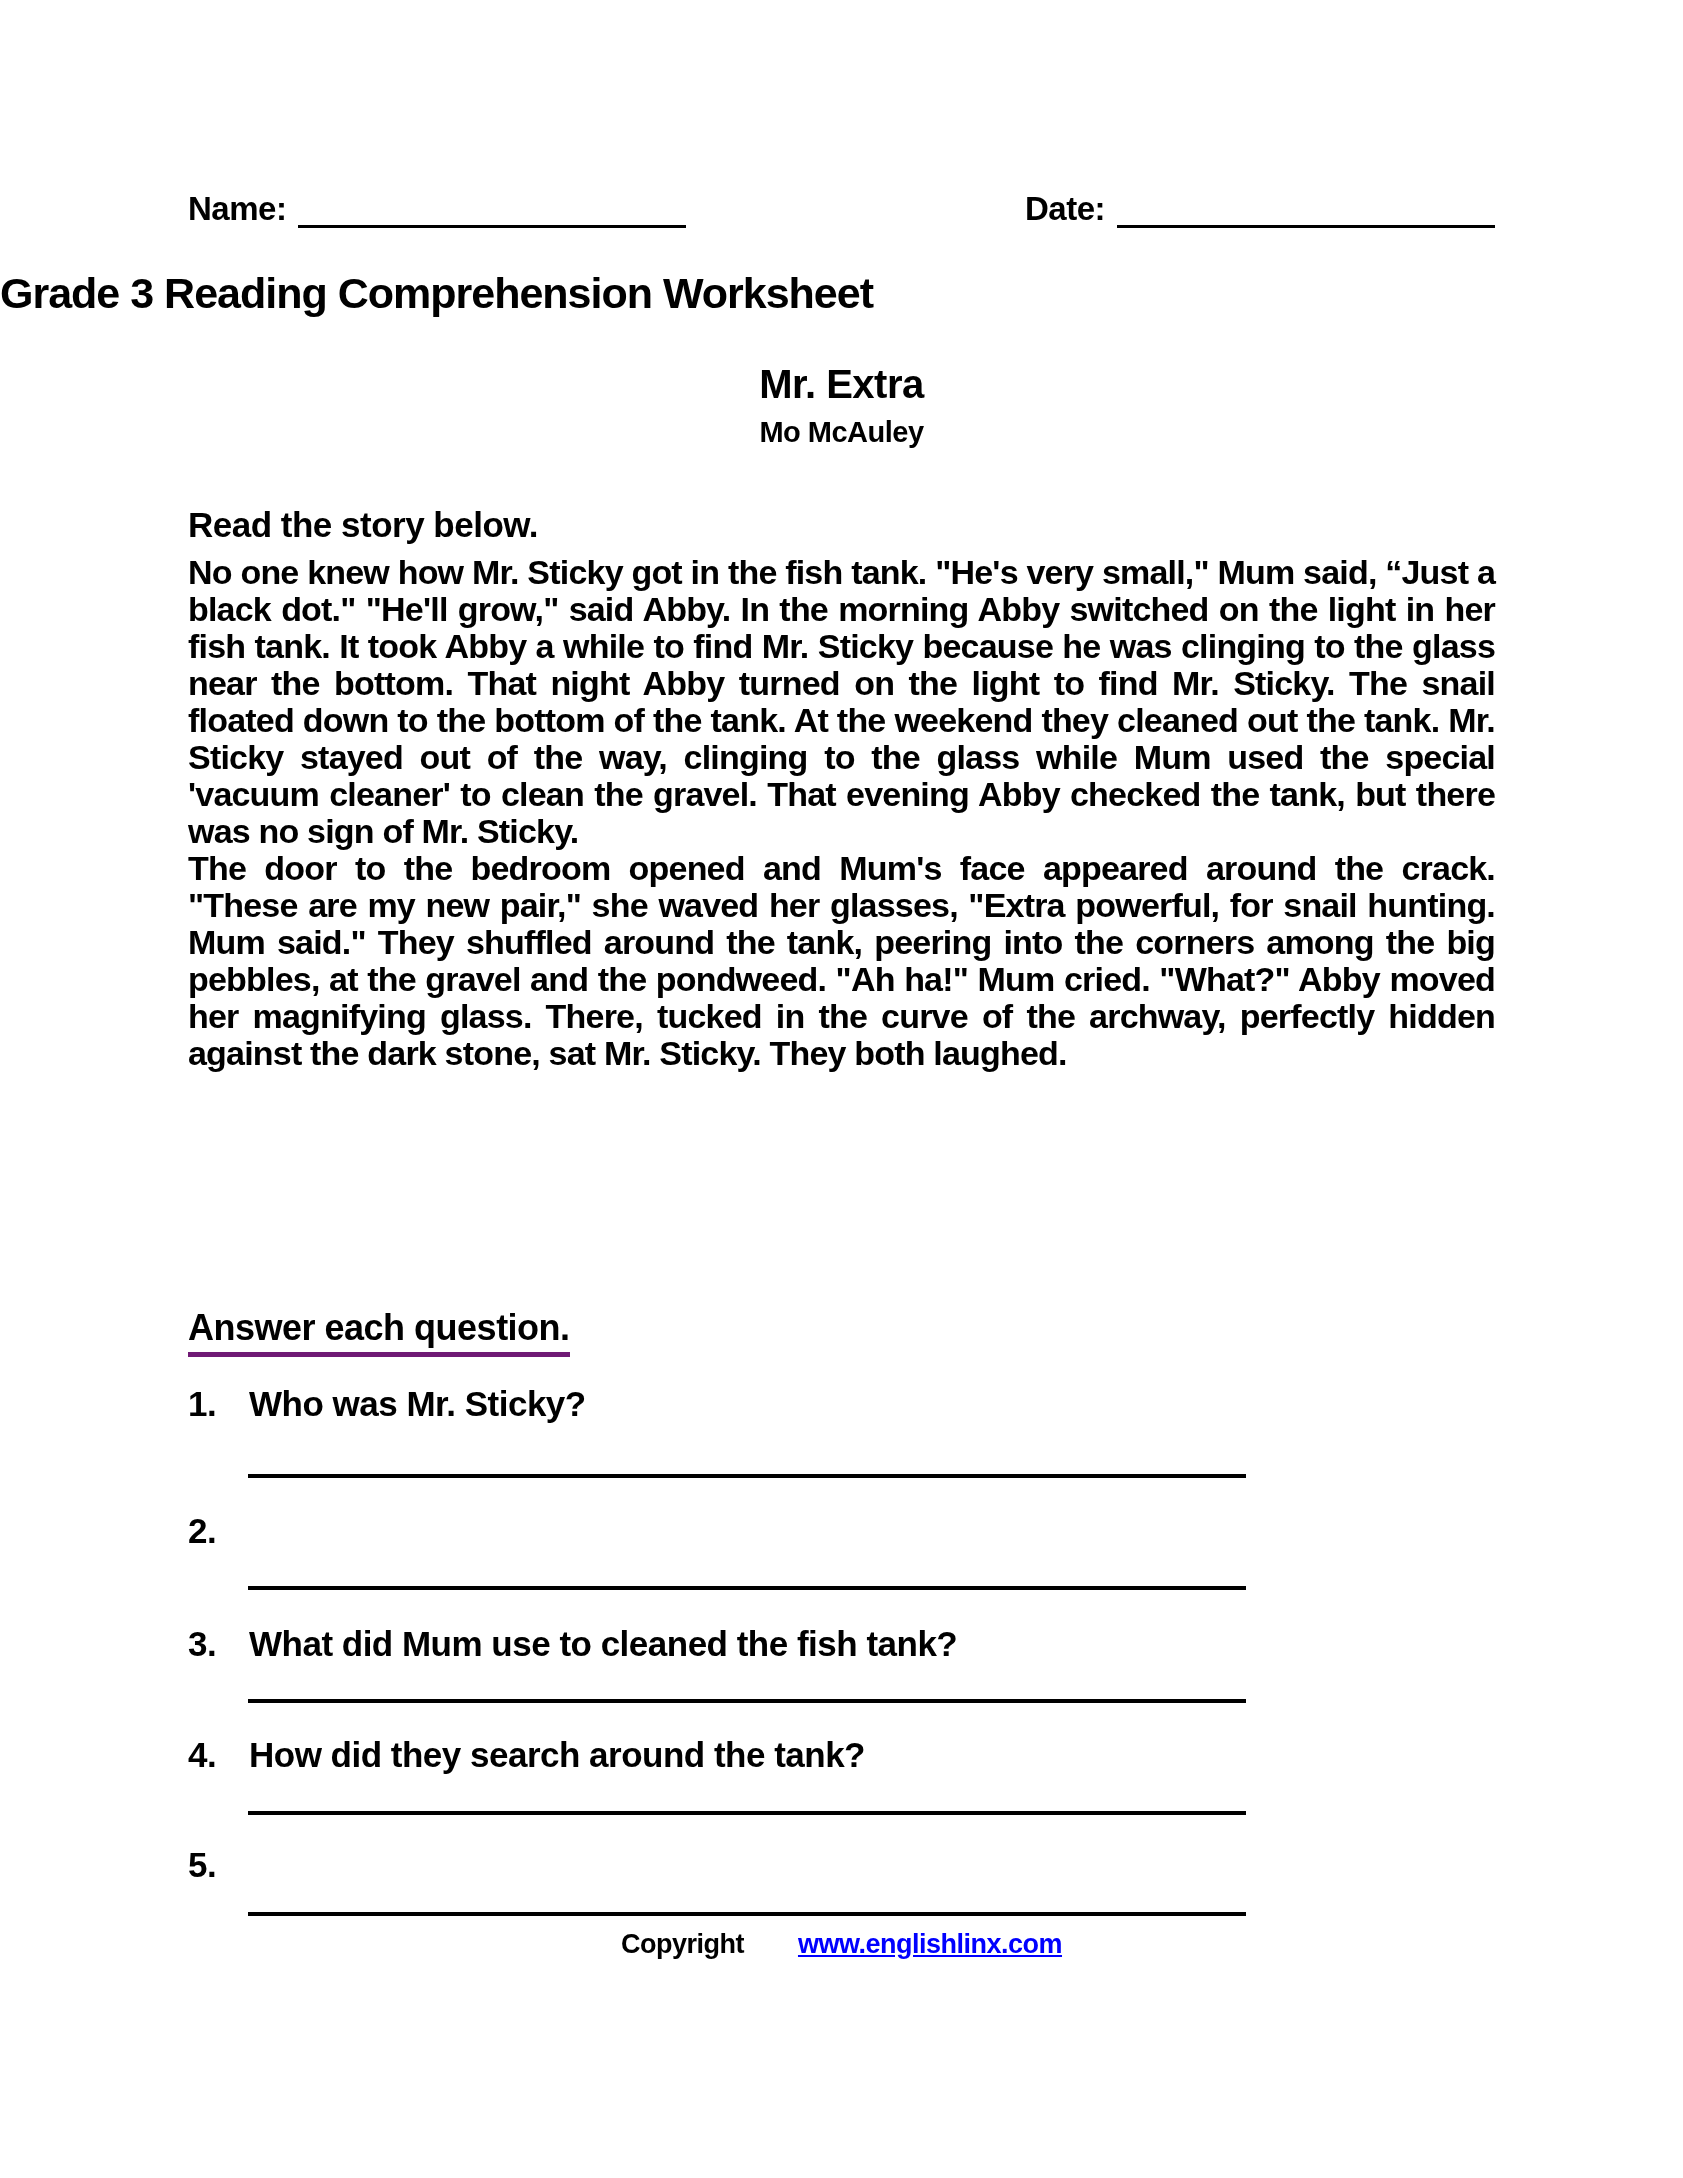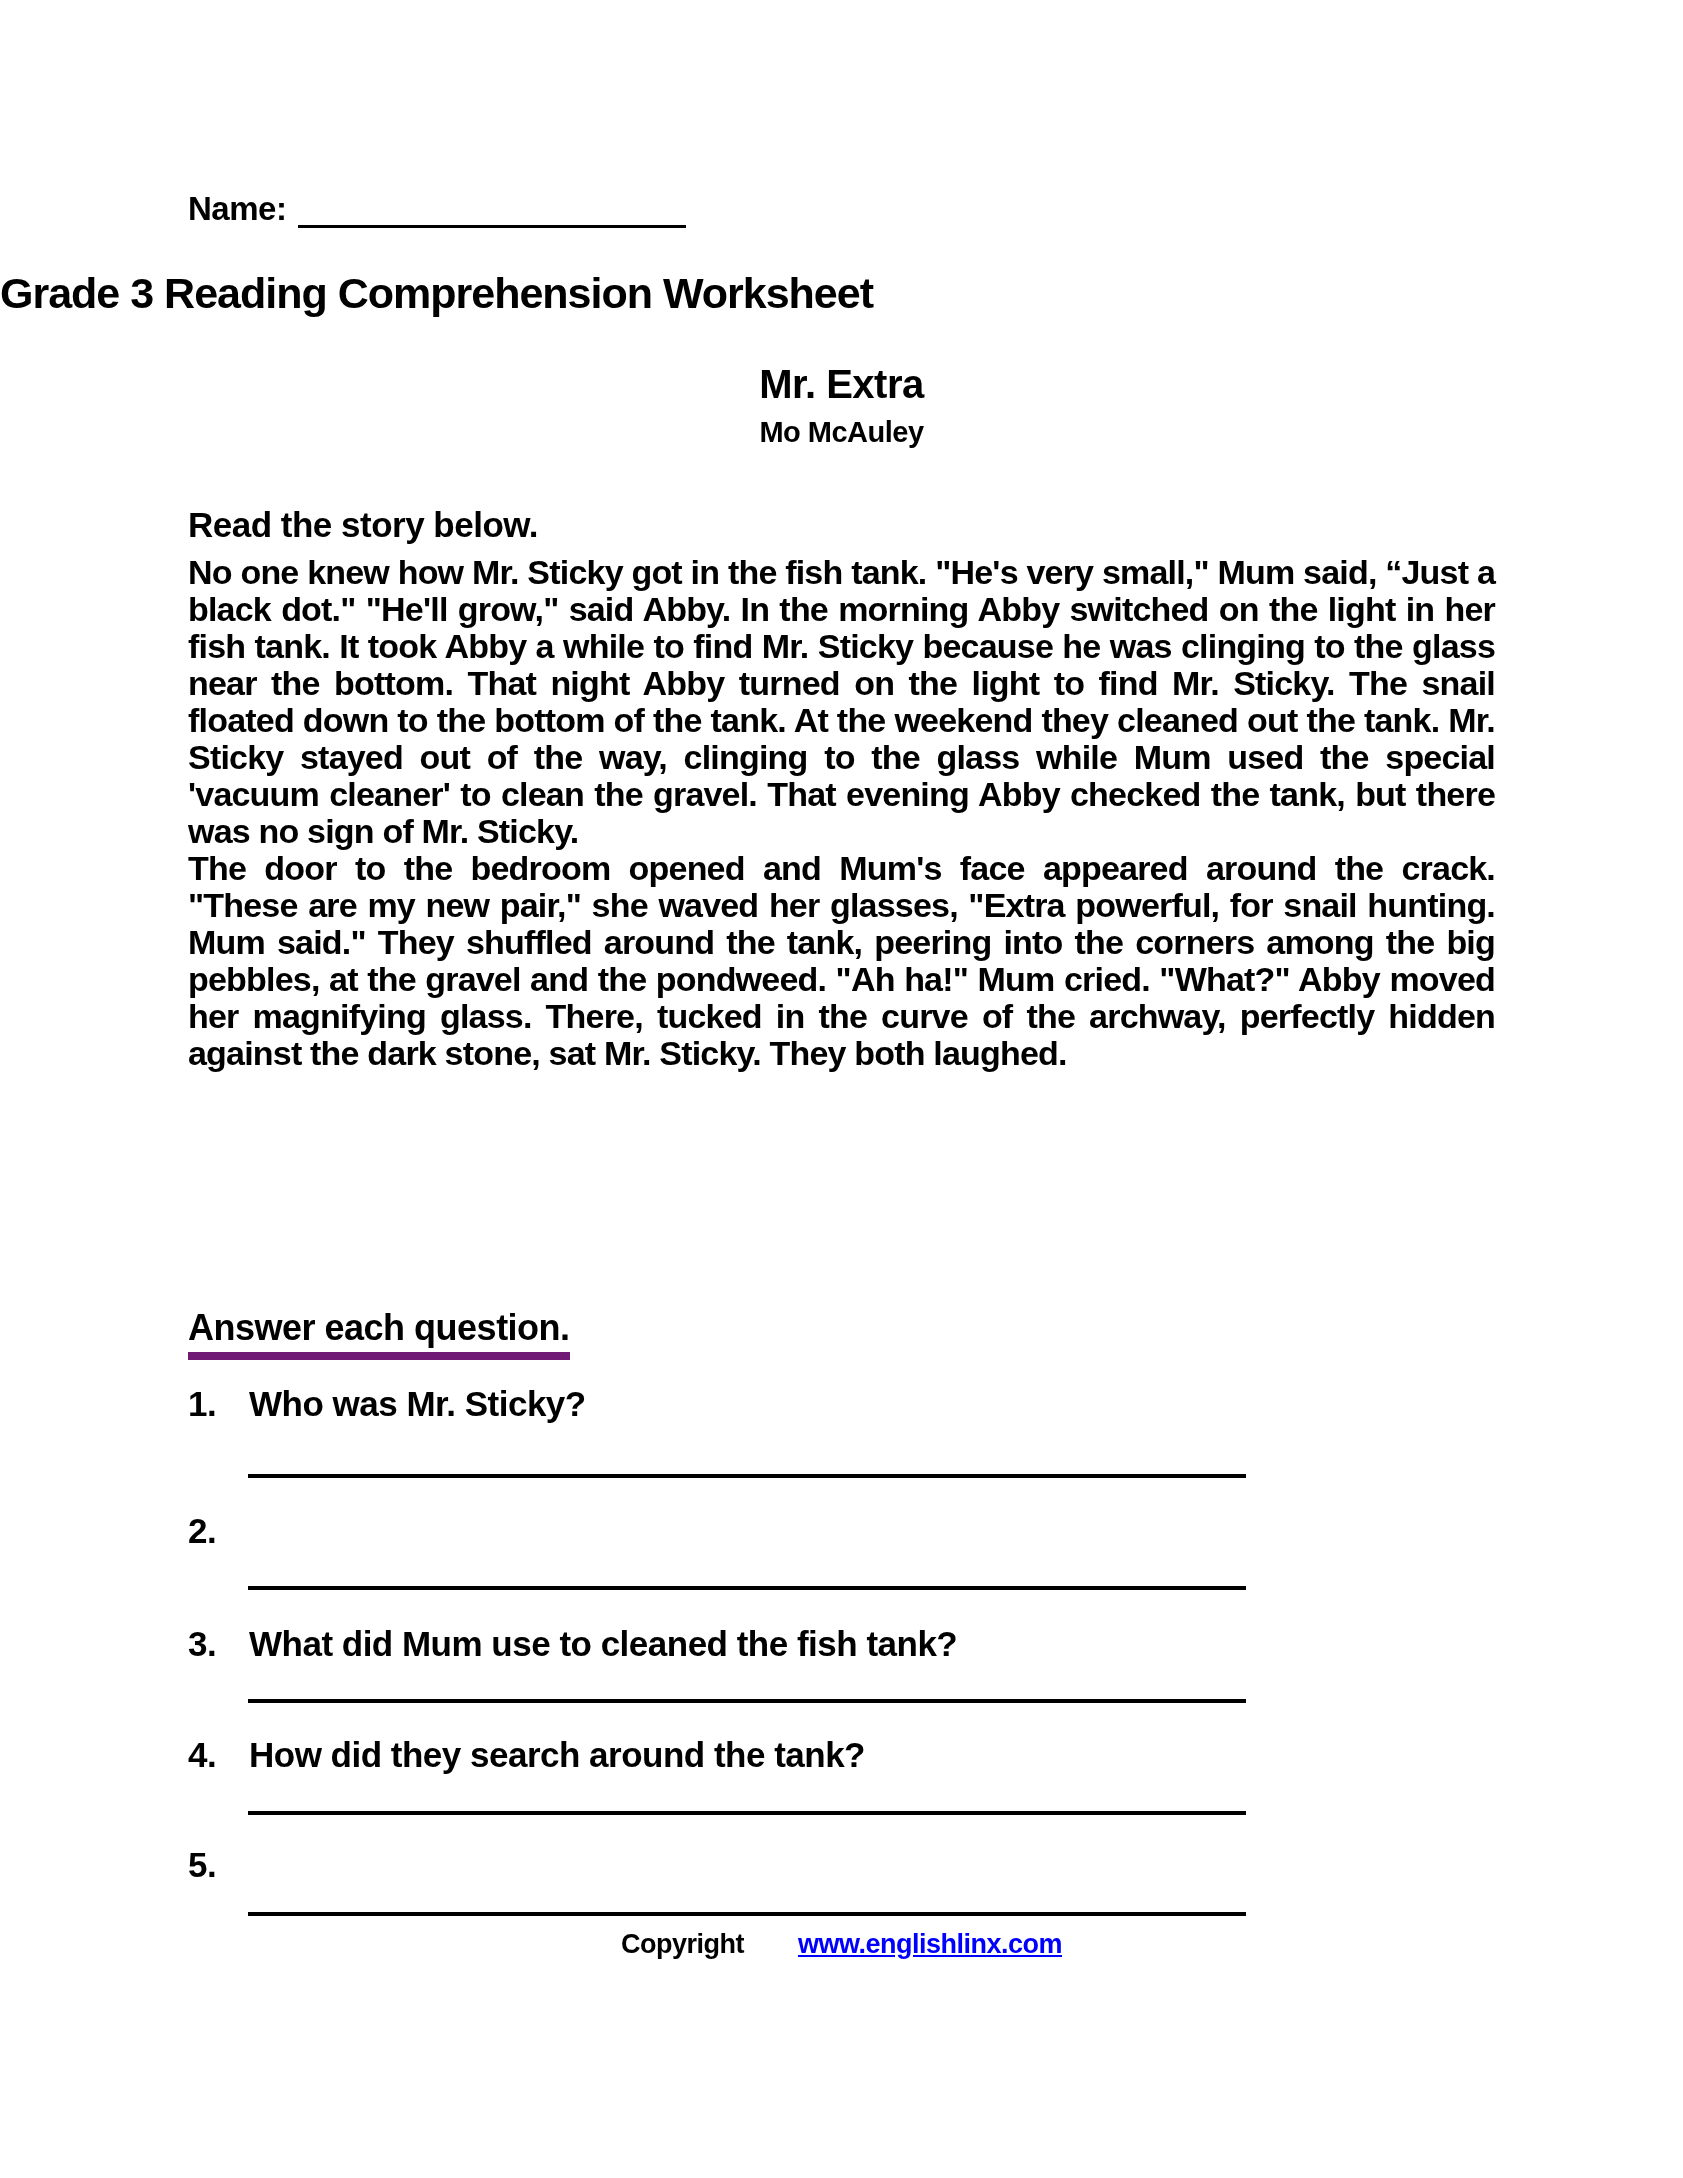--- a/index.html
+++ b/index.html
@@ -75,21 +75,21 @@
     text-align: justify;
   }
   .story-body p { margin: 0; }
 
   
   .questions-header {
     position: absolute;
     top: 1307px; left: 188px;
     font-size: 36px;
     letter-spacing: -0.5px;
-    border-bottom: 8px solid #701a75;
+    border-bottom: 5px solid #701a75;
     padding-bottom: 3px;
   }
   .question {
     position: absolute;
     left: 188px; width: 1307px;
     display: flex;
     font-size: 35px;
     letter-spacing: -0.5px;
   }
   .q-num { width: 61px; flex: none; }
@@ -125,20 +125,24 @@
 </style>
 </head>
 <body>
 
 <div class="page">
 
   <div class="header-row">
     <div class="field">
       <span class="field-label">Name:</span>
       <span class="write-line name"></span>
+    </div>
+    <div class="field">
+      <span class="field-label">Date:</span>
+      <span class="write-line date"></span>
     </div>
   </div>
 
   <div class="ws-title">Grade 3 Reading Comprehension Worksheet</div>
   <div class="story-title">Mr. Extra</div>
   <div class="story-author">Mo McAuley</div>
 
   <div class="read-instruction">Read the story below.</div>
   <div class="story-body">
     <p>No one knew how Mr. Sticky got in the fish tank.  "He's very small," Mum said, “Just a black dot." "He'll grow," said Abby. In the morning Abby switched on the light in her fish tank. It took Abby a while to find Mr. Sticky because he was clinging to the glass near the bottom.  That night Abby turned on the light to find Mr. Sticky. The snail floated down to the bottom of the tank. At the weekend they cleaned out the tank. Mr. Sticky stayed out of the way, clinging to the glass while Mum used the special 'vacuum cleaner' to clean the gravel. That evening Abby checked the tank, but there was no sign of Mr. Sticky.</p>

